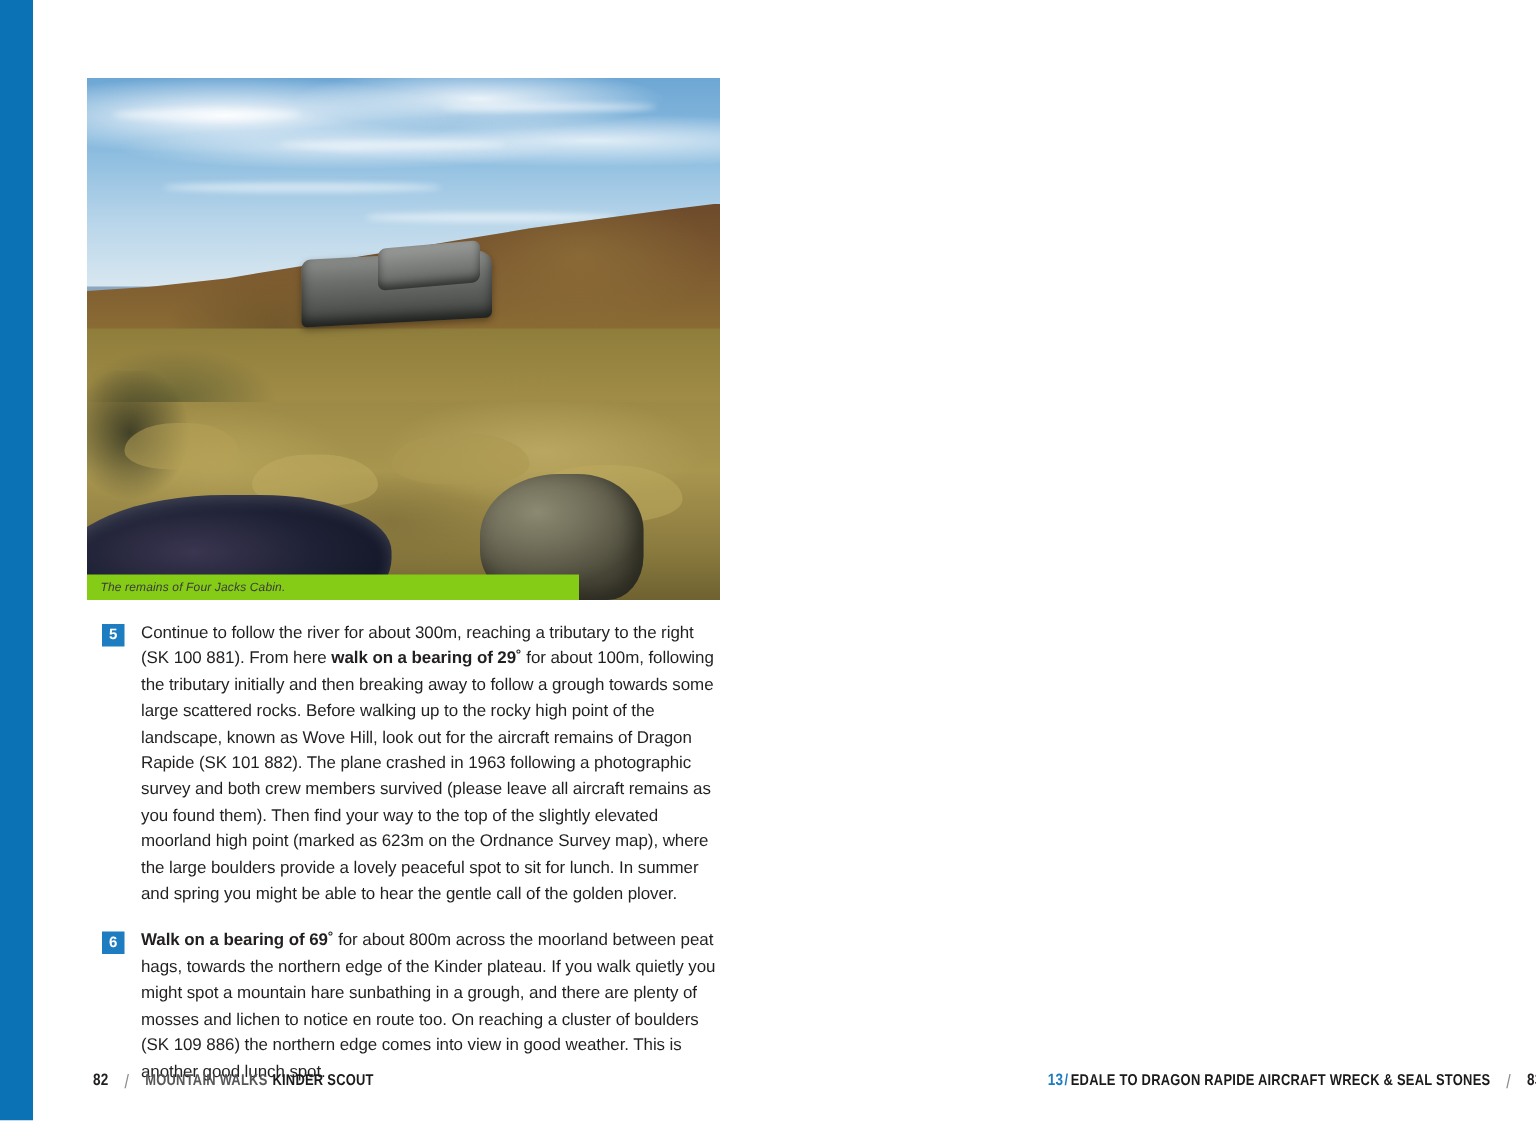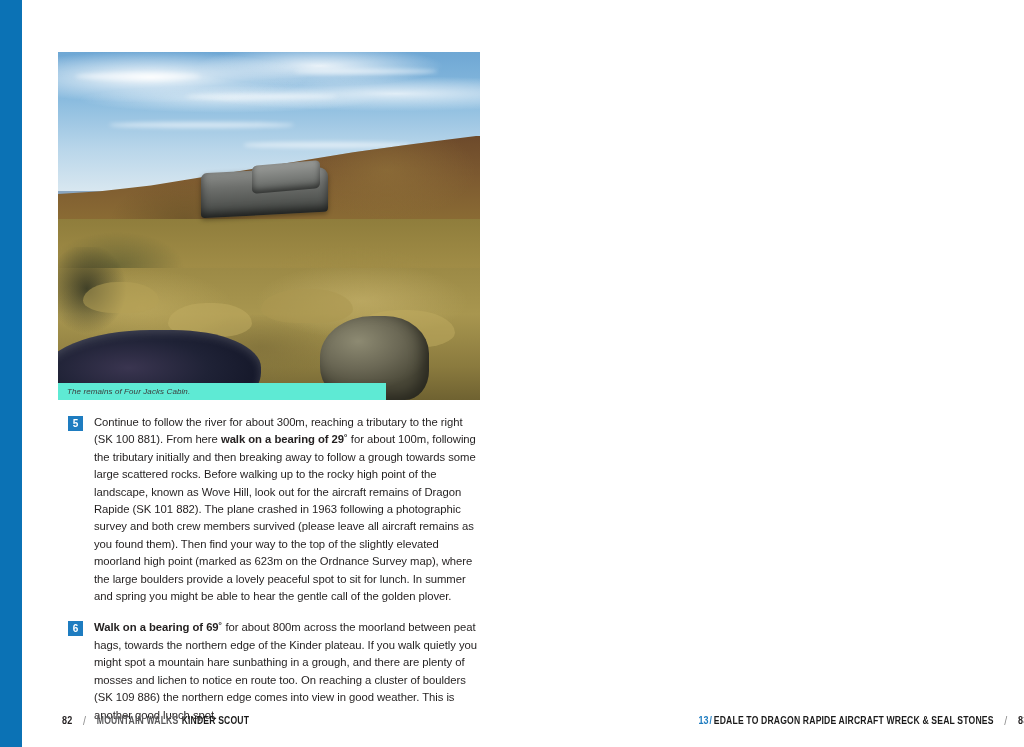--- a/index.html
+++ b/index.html
@@ -130,21 +130,21 @@
   .lp-dark-left {
     position: absolute;
     left: -2%; top: 56%;
     width: 22%; height: 30%;
     background: radial-gradient(ellipse 60% 60% at 40% 40%, rgba(40,44,30,.8) 0%, rgba(40,44,30,0) 72%);
   }
 
   
   .caption {
     position: absolute;
-    background: #5eead4;
+    background: #84cc16;
     color: #3b3b3b;
     font-style: italic;
     font-size: 8px;
     line-height: 17px;
     letter-spacing: .1px;
     padding: 0 0 0 9px;
     white-space: nowrap;
   }
   #caption-left  { left: 36px;  top: 383px; width: 319px; height: 17px; }
 

